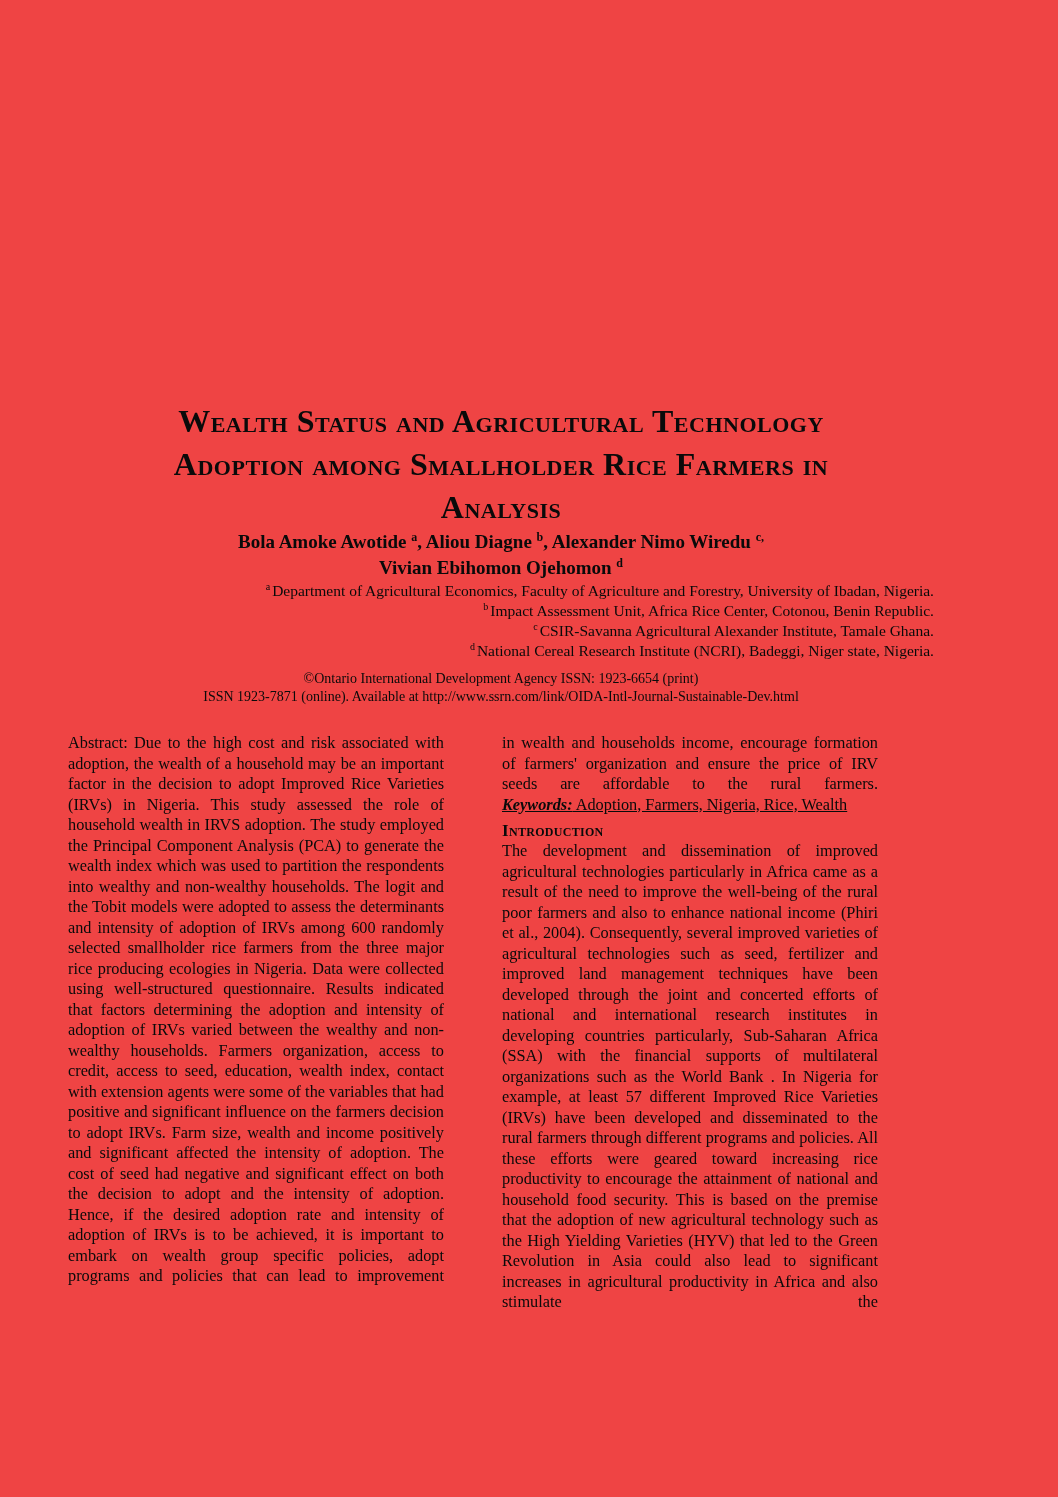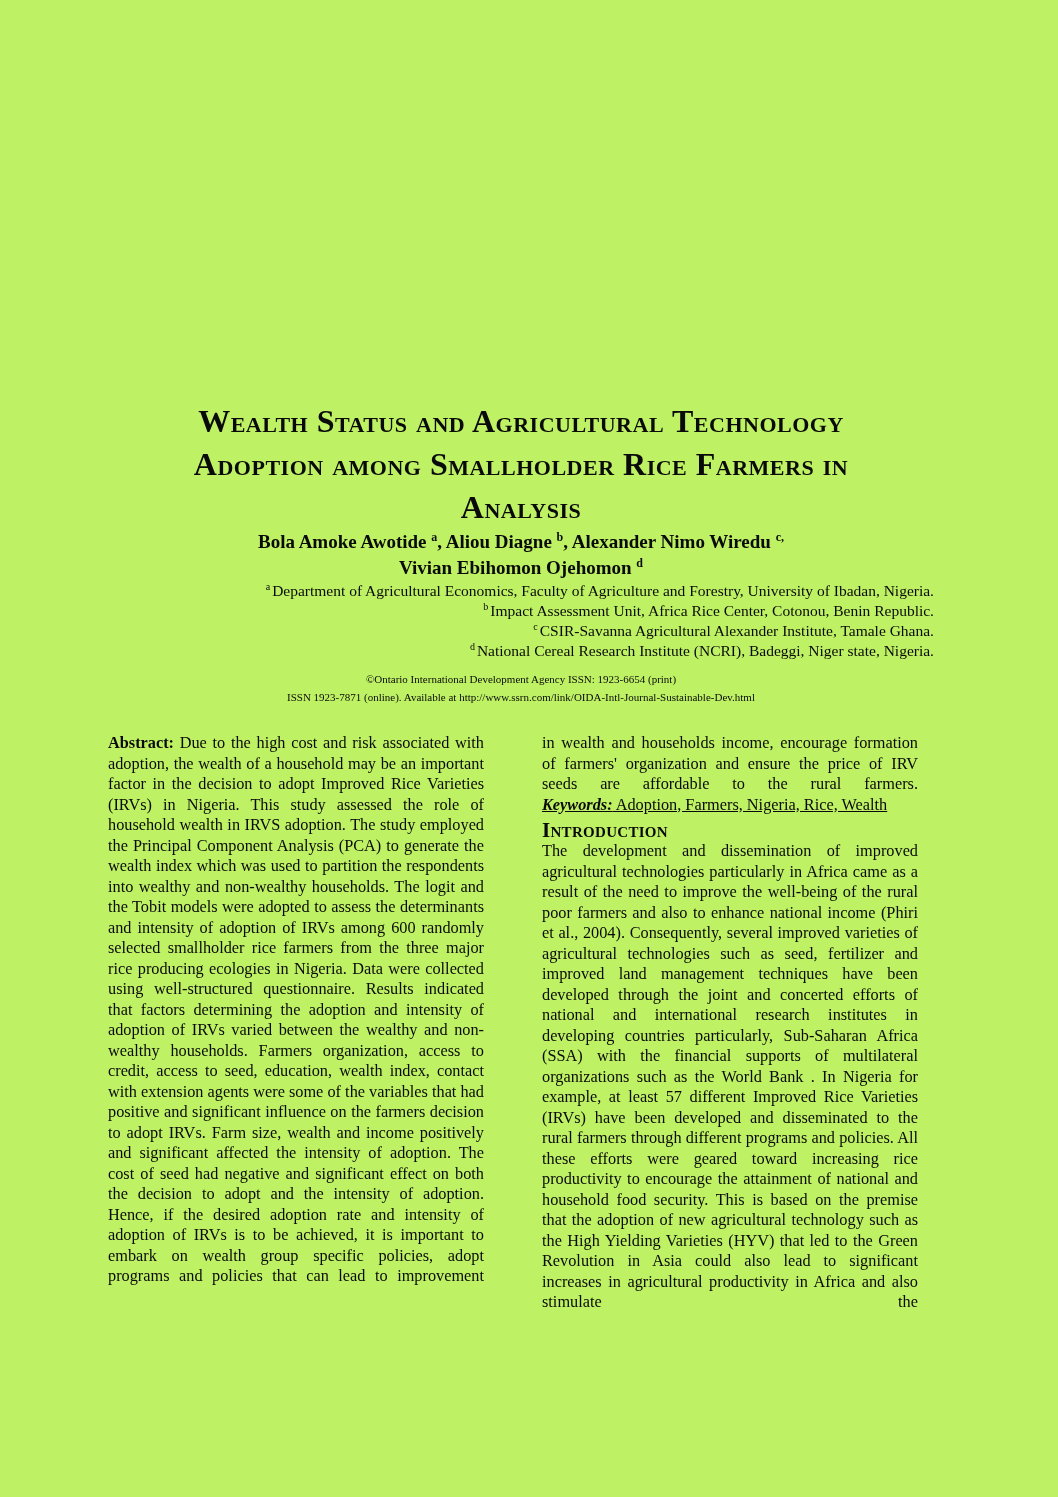--- a/index.html
+++ b/index.html
@@ -4,26 +4,26 @@
 <style>
   html, body {
     margin: 0;
     padding: 0;
     background: #ffffff;
   }
   .page {
     position: relative;
     width: 1058px;
     height: 1497px;
-    background: #bef264;
+    background: #ef4444;
     color: #0a0a0a;
     font-family: "Liberation Serif", serif;
     overflow: hidden;
     box-sizing: border-box;
-    padding: 400px 124px 0 108px;
+    padding: 400px 124px 0 68px;
   }
   .title-block {
     text-align: center;
     font-weight: bold;
     font-variant: small-caps;
     font-size: 32px;
     line-height: 43px;
     letter-spacing: 0.5px;
   }
   .authors-block {
@@ -42,21 +42,21 @@
     line-height: 20px;
   }
   .affiliations-block sup {
     font-size: 10px;
     line-height: 0;
     margin-right: 2px;
   }
   .publisher-block {
     margin-top: 9px;
     text-align: center;
-    font-size: 11px;
+    font-size: 14px;
     line-height: 18px;
   }
   .columns {
     margin-top: 27px;
     display: flex;
     gap: 58px;
   }
   .col {
     width: 376px;
     flex: 0 0 376px;
@@ -67,32 +67,32 @@
   .col p {
     margin: 0;
     text-align: justify;
     text-align-last: justify;
   }
   .col p.no-stretch {
     text-align-last: auto;
     text-decoration: underline;
   }
   .abstract-label {
-    font-weight: bold;
+    font-weight: normal;
   }
   .keywords-label {
     font-weight: bold;
     font-style: italic;
   }
   .section-heading {
     margin-top: 5px;
     font-weight: bold;
     font-variant: small-caps;
     letter-spacing: 0.3px;
-    font-size: 21px;
+    font-size: 17px;
     line-height: 21px;
   }
 </style>
 </head>
 <body>
 
 <div class="page">
 
   <div class="title-block">
     <div>Wealth Status and Agricultural Technology</div>

